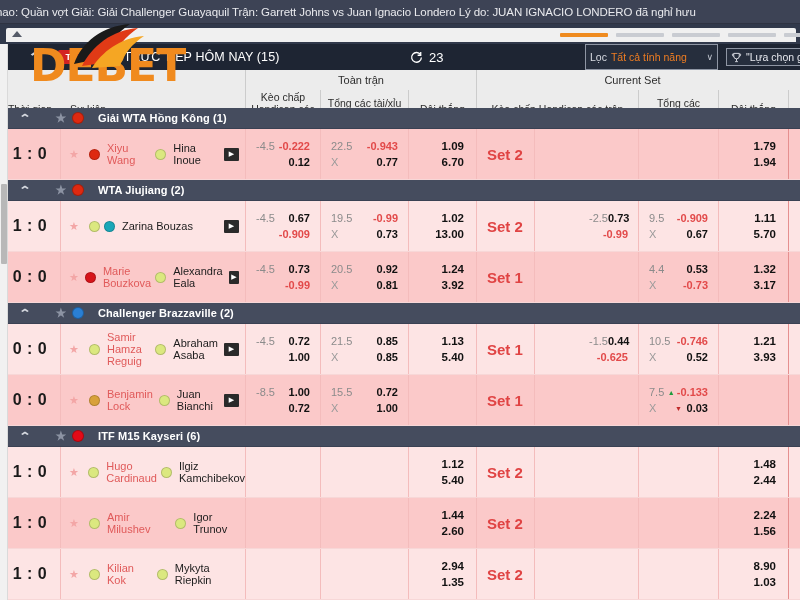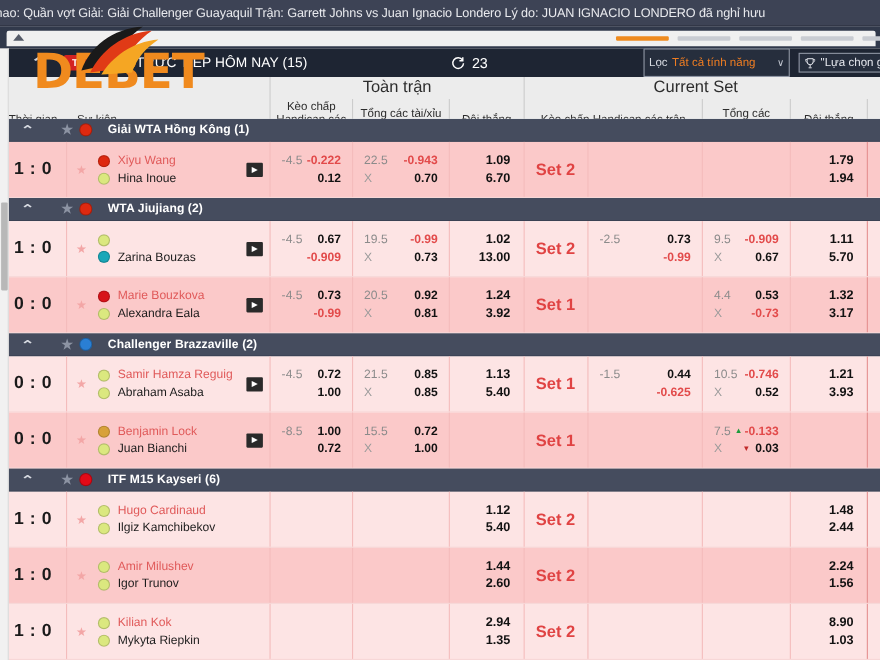--- a/index.html
+++ b/index.html
@@ -134,21 +134,21 @@
   
   .thead {
     background: #ececec;
     border-bottom: 1px solid #c8c8c8;
     position: relative;
     height: 58px;
   }
   .thead .group-row {
     height: 20px;
     display: flex;
-    font-size: 15px;
+    font-size: 11px;
     color: #2d2d2d;
   }
   .thead .sub-row {
     height: 38px;
     display: flex;
     font-size: 10.5px;
     color: #2d2d2d;
   }
   .hcell {
     display: flex; align-items: center; justify-content: center;
@@ -159,21 +159,21 @@
   .hcell.bl { border-left: 1px solid #cccccc; }
   .hcell.left-pad { justify-content: flex-start; }
 
   
   .c-time   { width: 60px; }
   .c-event  { width: 185px; }
   .c-h1     { width: 75px; }
   .c-t1     { width: 88px; }
   .c-w1     { width: 68px; }
   .c-set    { width: 58px; }
-  .c-h2     { width: 104px; }
+  .c-h2     { width: 104px; padding-left: 44px; }
   .c-t2     { width: 80px; }
   .c-w2     { width: 70px; }
   .c-end    { width: 12px; }
 
   
   .tbody {
     position: absolute;
     top: 108px; left: 0;
     width: 800px; height: 492px;
     overflow: hidden;
@@ -211,21 +211,21 @@
   .cell.bl { border-left: 1px solid #f4bcbc; }
 
   .time-cell { font-weight: bold; font-size: 16px; color: #1a1a1a; letter-spacing: .5px; }
 
   .event-cell {
     justify-content: flex-start;
     padding-left: 8px;
     gap: 6px;
   }
   .ev-star { color: #f3a6a6; font-size: 11px; width: 14px; }
-  .ev-players { display: flex; flex-direction: column; gap: 4px; flex: 1; }
+  .ev-players { display: flex; flex-direction: row; gap: 4px; flex: 1; }
   .ev-p { display: flex; align-items: center; gap: 7px; font-size: 11px; }
   .ev-flag {
     width: 11px; height: 11px; border-radius: 50%;
     border: 1px solid rgba(0,0,0,.18);
     flex: none;
   }
   .ev-p.top .nm { color: #e05a5a; }
   .ev-p.bot .nm { color: #1c1c1c; }
   .play-btn {
     width: 15px; height: 13px;
@@ -393,21 +393,21 @@
             <span class="line-r">0.12</span>
           </div>
         </div>
         <div class="cell odds-cell bl c-t1">
           <div class="odds-line">
             <span class="line-l">22.5</span>
             <span class="line-r neg">-0.943</span>
           </div>
           <div class="odds-line">
             <span class="line-l x">X</span>
-            <span class="line-r">0.70</span>
+            <span class="line-r">0.77</span>
           </div>
         </div>
         <div class="cell win-cell bl" style="width:68px">
           <span class="win-v">1.09</span>
           <span class="win-v">6.70</span>
         </div>
         <div class="cell c-set set-cell bl">Set 2</div>
         <div class="cell odds-cell bl c-h2">
           <div class="odds-line">
             <span class="line-l"></span>

